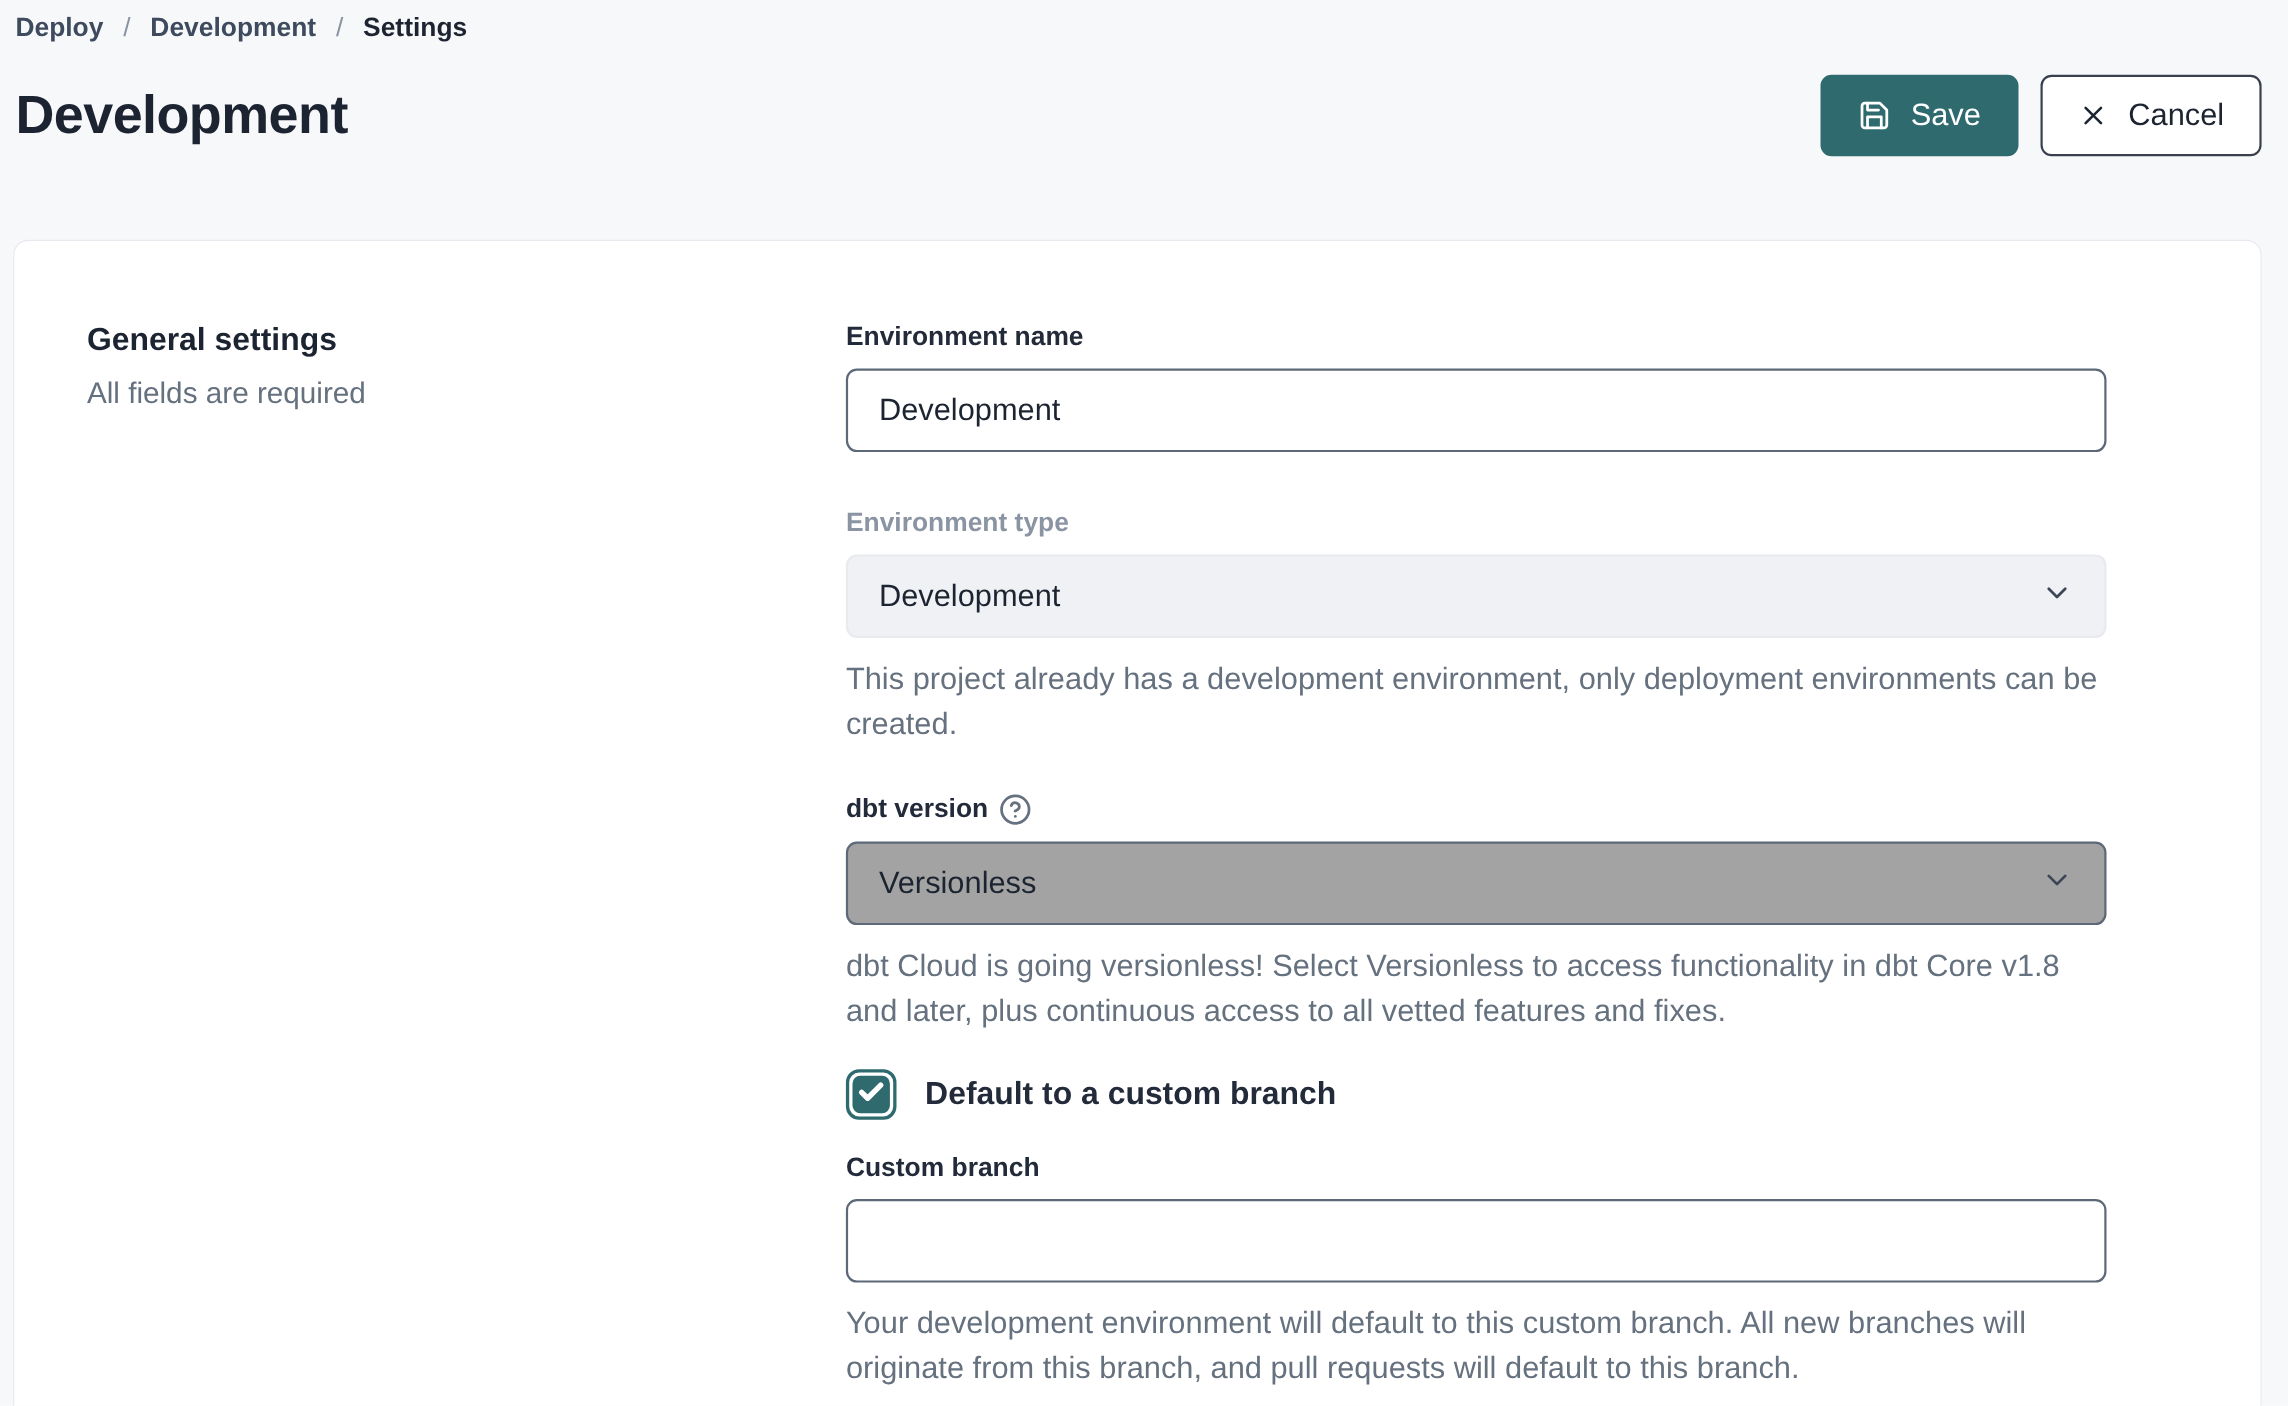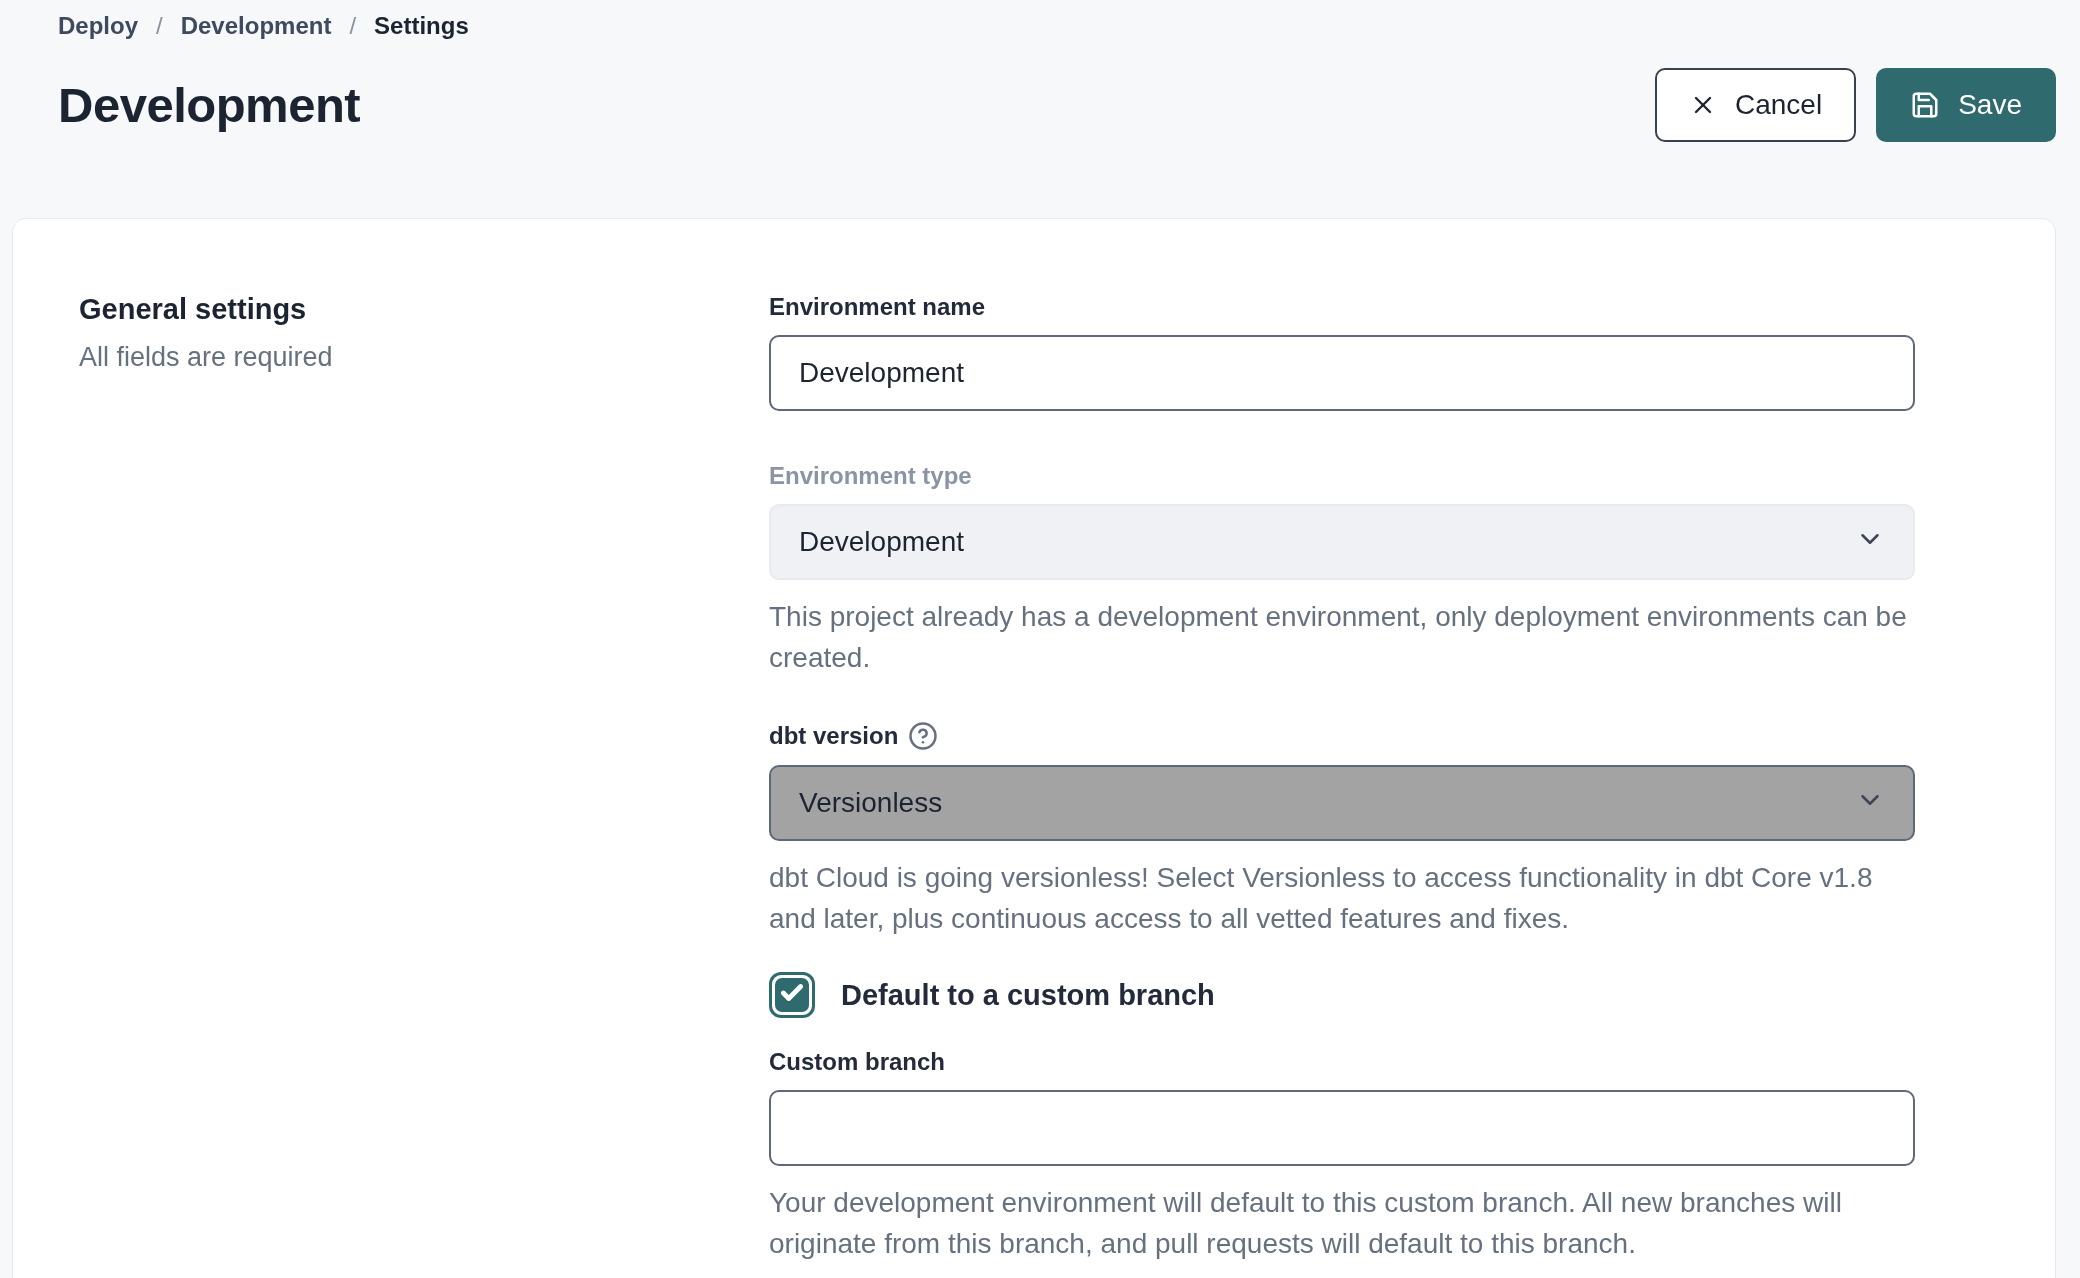--- a/index.html
+++ b/index.html
@@ -18,21 +18,21 @@
   }
   *{box-sizing:border-box;}
   html,body{margin:0;padding:0;}
   body{
     width:2080px;height:1278px;
     background:var(--page_bg);
     font-family:"Liberation Sans",sans-serif;
     color:var(--text_dark);
     overflow:hidden;
   }
-  .page{width:2080px;height:1278px;position:relative;overflow:hidden;padding-left:44px;}
+  .page{width:2080px;height:1278px;position:relative;overflow:hidden;}
 
   
   .breadcrumb{
     display:flex;align-items:center;gap:18px;
     padding:12px 0 0 14px;
     font-size:24px;font-weight:700;
   }
   .crumb{color:var(--text_link);cursor:pointer;}
   .crumb-sep{color:#8a93a2;font-weight:400;}
   .crumb.current{color:var(--text_dark);}
@@ -132,39 +132,39 @@
     <span class="crumb">Deploy</span>
     <span class="crumb-sep">/</span>
     <span class="crumb">Development</span>
     <span class="crumb-sep">/</span>
     <span class="crumb current">Settings</span>
   </nav>
 
   <div class="header-row">
     <h1 class="page-title">Development</h1>
     <div class="header-actions">
-      <button class="btn btn-cancel">
-        <span class="icon">
-          <svg width="28" height="28" viewBox="0 0 24 24" fill="none" stroke="#1c2431" stroke-width="2" stroke-linecap="round">
-            <line x1="18" y1="6" x2="6" y2="18"></line>
-            <line x1="6" y1="6" x2="18" y2="18"></line>
-          </svg>
-        </span>
-        <span>Cancel</span>
-      </button>
       <button class="btn btn-save">
         <span class="icon">
           <svg width="30" height="30" viewBox="0 0 24 24" fill="none" stroke="#ffffff" stroke-width="2" stroke-linecap="round" stroke-linejoin="round">
             <path d="M19 21H5a2 2 0 0 1-2-2V5a2 2 0 0 1 2-2h11l5 5v11a2 2 0 0 1-2 2z"></path>
             <polyline points="17 21 17 13 7 13 7 21"></polyline>
             <polyline points="7 3 7 8 15 8"></polyline>
           </svg>
         </span>
         <span>Save</span>
       </button>
+      <button class="btn btn-cancel">
+        <span class="icon">
+          <svg width="28" height="28" viewBox="0 0 24 24" fill="none" stroke="#1c2431" stroke-width="2" stroke-linecap="round">
+            <line x1="18" y1="6" x2="6" y2="18"></line>
+            <line x1="6" y1="6" x2="18" y2="18"></line>
+          </svg>
+        </span>
+        <span>Cancel</span>
+      </button>
     </div>
   </div>
 
   <section class="card">
     <div class="card-left">
       <h2 class="section-title">General settings</h2>
       <div class="section-subtitle">All fields are required</div>
     </div>
 
     <div class="card-right">

